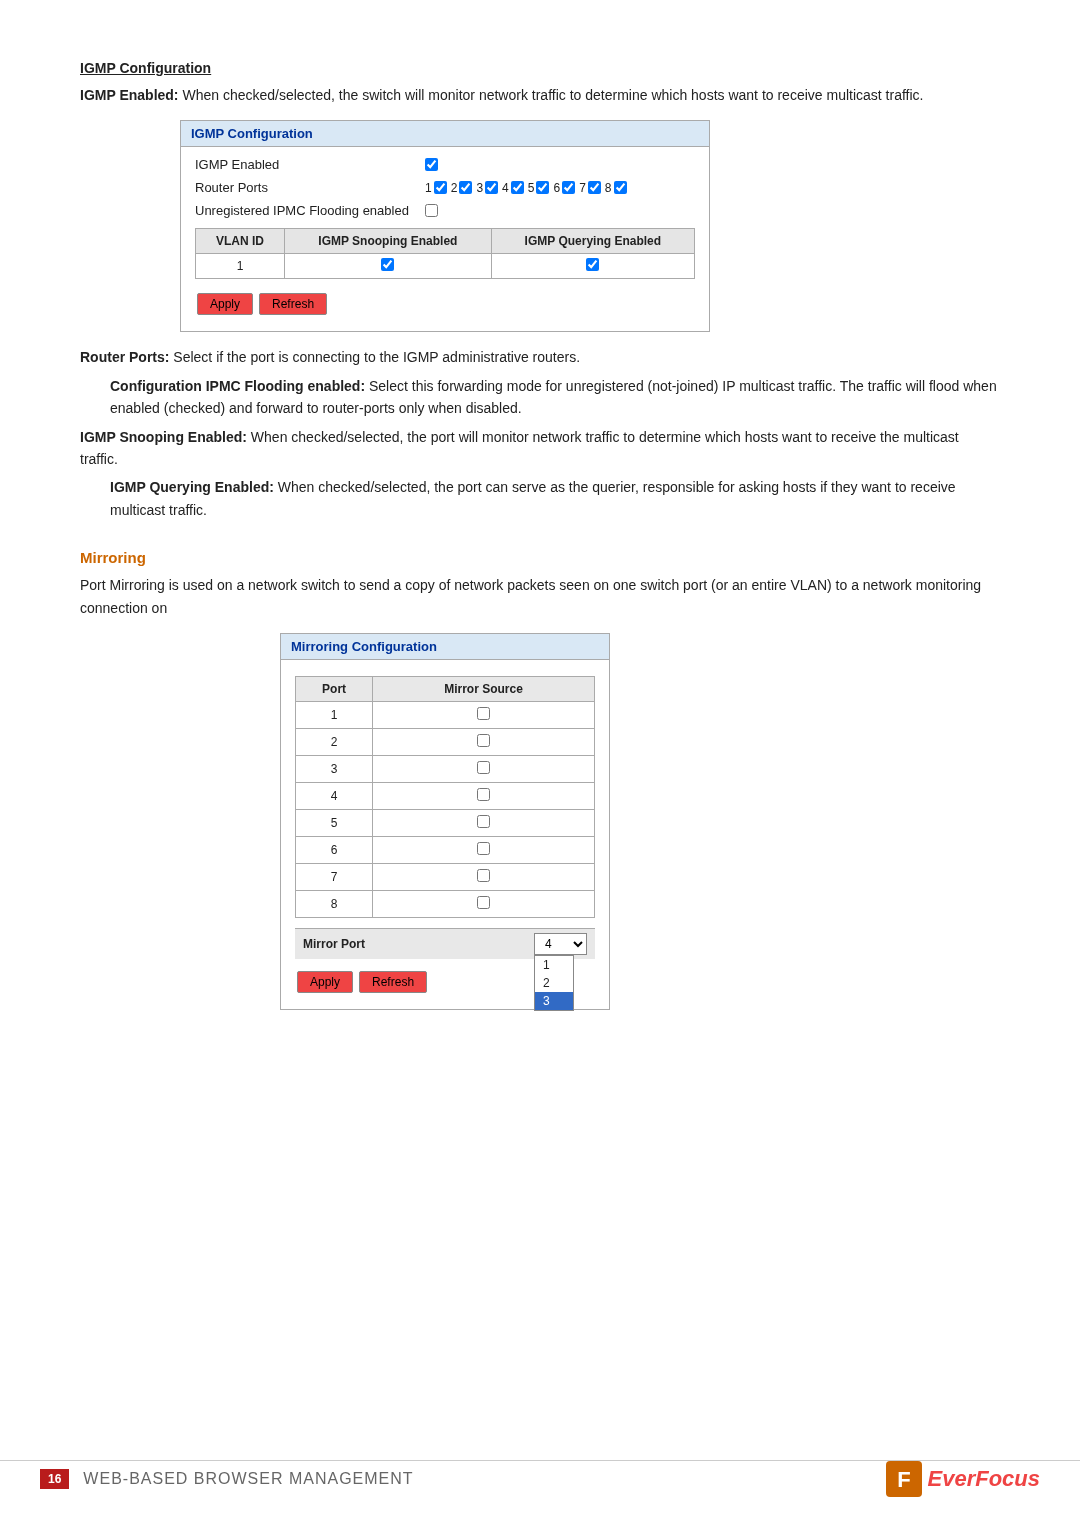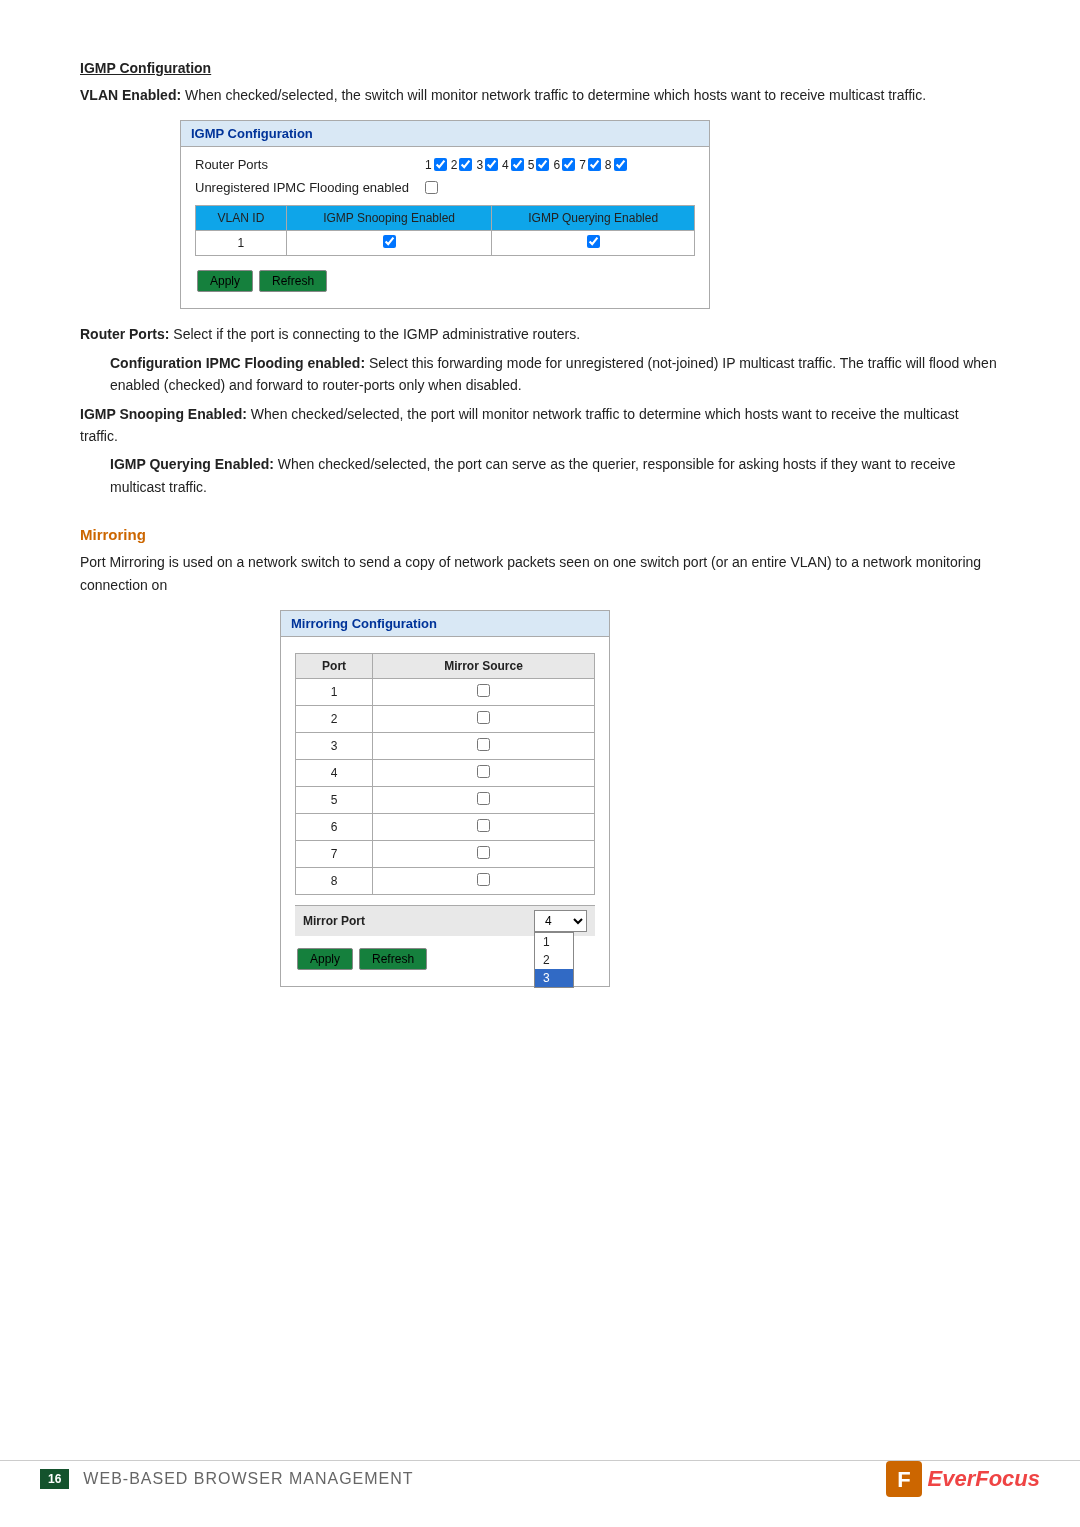--- a/index.html
+++ b/index.html
@@ -94,25 +94,25 @@
     }
 
     
     .vlan-table {
       width: 100%;
       border-collapse: collapse;
       margin-top: 10px;
       margin-bottom: 10px;
     }
     .vlan-table th {
-      background: #0ea5e9;
+      background: #e5e5e5;
       border: 1px solid #aaa;
       padding: 5px 10px;
       font-size: 12px;
-      font-weight: normal;
+      font-weight: bold;
       text-align: center;
     }
     .vlan-table td {
       border: 1px solid #aaa;
       padding: 4px 10px;
       text-align: center;
       font-size: 12px;
     }
 
     
@@ -124,21 +124,21 @@
 
     
     .btn-row {
       display: flex;
       gap: 6px;
       padding: 4px 2px 6px 2px;
     }
     .btn {
       padding: 3px 12px;
       font-size: 12px;
-      background: #15803d;
+      background: #ef4444;
       border: 1px solid #888;
       cursor: pointer;
       border-radius: 2px;
     }
 
     
     .mirror-config-box {
       width: 330px;
       margin-left: 200px;
       margin-top: 14px;
@@ -215,21 +215,21 @@
       position: absolute;
       bottom: 30px;
       left: 0;
       right: 0;
       display: flex;
       align-items: center;
       padding: 0 40px;
       border-top: 1px solid #ccc;
     }
     .page-number-box {
-      background: #14532d;
+      background: #b91c1c;
       color: #fff;
       font-size: 12px;
       font-weight: bold;
       padding: 3px 8px;
       margin-right: 14px;
     }
     .footer-text {
       font-size: 16px;
       color: #666;
       letter-spacing: 1px;
@@ -254,28 +254,34 @@
 </head>
 <body>
 
 <div class="page-content">
 
   <div>
     <div class="section-title">IGMP Configuration</div>
 
     <div class="description-block">
       <p>
-        <strong>VLAN Enabled:</strong><span> When checked/selected, the switch will monitor network traffic to determine which hosts want to receive multicast traffic.</span>
+        <strong>IGMP Enabled:</strong><span> When checked/selected, the switch will monitor network traffic to determine which hosts want to receive multicast traffic.</span>
       </p>
     </div>
 
     <div class="config-box igmp-config-box">
       <div class="config-box-title">IGMP Configuration</div>
       <div class="config-box-body">
 
+        <div class="igmp-row">
+          <div class="igmp-row-label">IGMP Enabled</div>
+          <div class="igmp-row-value">
+            <input type="checkbox" checked="" style="">
+          </div>
+        </div>
 
         <div class="igmp-row">
           <div class="igmp-row-label">Router Ports</div>
           <div class="igmp-row-value" id="router-ports-container">
           <span class="router-port-item">
                 <span style="font-size:12px;">1</span>
                 <input type="checkbox" checked="" style="">
               </span>
               <span class="router-port-item">
                 <span style="font-size:12px;">2</span>

